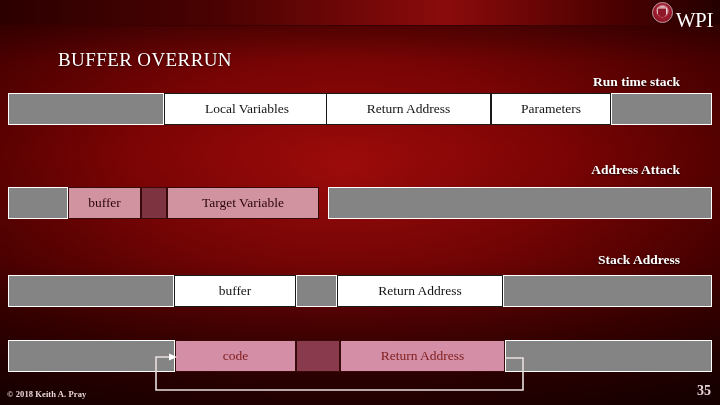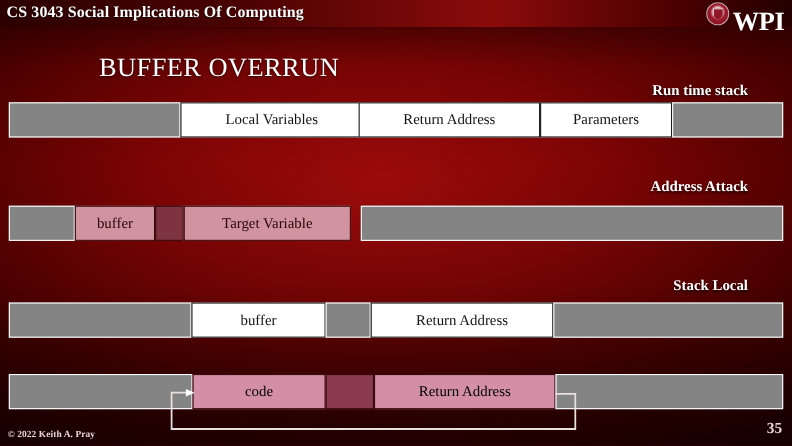--- a/index.html
+++ b/index.html
@@ -75,38 +75,37 @@
     position: absolute;
     left: 50%; top: 50%;
     transform: translate(-50%,-50%);
     width: 8px; height: 9px;
     background: #8e1626;
     clip-path: polygon(0 0, 100% 0, 100% 62%, 50% 100%, 0 62%);
     border: 0.5px solid #e9d2d5;
   }
   .wpi-text {
     font-family: "Liberation Serif", "DejaVu Serif", serif;
-    font-size: 24px;
-    font-weight: bold;
+    font-size: 21px;
+    font-weight: normal;
     color: #ffffff;
     letter-spacing: -0.4px;
     line-height: 21px;
     margin-top: 15px;
   }
 
   
   .slide-title {
     position: absolute;
     left: 58px; top: 49px;
-    font-size: 24px;
+    font-size: 19px;
     color: #ffffff;
     letter-spacing: 0.4px;
     text-shadow: 0 1px 2px rgba(0,0,0,0.55);
     white-space: nowrap;
-    margin-left: 32px;
   }
 
   
   .caption {
     position: absolute;
     font-size: 13.5px;
     font-weight: bold;
     color: #ffffff;
     white-space: nowrap;
     text-align: right;
@@ -141,21 +140,21 @@
     color: #141414;
   }
   .cell-pink {
     background: #d293a0;
     border: 1px solid #3a0a0a;
     color: #2a0606;
   }
   .cell-pink-2 {
     background: #d48fa7;
     border: 1px solid #3a0a0a;
-    color: #000000;
+    color: #7f1d1d;
   }
   .cell-dark {
     background: #7e3340;
     border: 1px solid #3a0a0a;
     color: #ffffff;
   }
   .cell-dark-2 {
     background: #8a3a4d;
     border: 1px solid #3a0a0a;
     color: #ffffff;
@@ -190,21 +189,20 @@
     white-space: nowrap;
   }
 </style>
 </head>
 <body>
 
 <div id="slide">
   <div id="content">
 
     <div class="header-bar">
-      <div class="header-title">CS 3043 Social Implications Of Computing</div>
       <div class="wpi-logo">
         <span class="wpi-seal"></span>
         <span class="wpi-text">WPI</span>
       </div>
     </div>
 
     <div class="slide-title">BUFFER OVERRUN</div>
 
     <div id="diagram">
         <div class="caption" style="right: 40px; top: 74px;">Run time stack</div>
@@ -216,21 +214,21 @@
           <div class="cell cell-gray" style="left: 611px; width: 101px;"></div>
         </div>
         <div class="caption" style="right: 40px; top: 162px;">Address Attack</div>
         <div class="row" style="left: 0px; top: 187px; width: 720px;">
           <div class="cell cell-gray" style="left: 8px; width: 60px;"></div>
           <div class="cell cell-pink" style="left: 68px; width: 73px;">buffer</div>
           <div class="cell cell-dark" style="left: 141px; width: 26px;"></div>
           <div class="cell cell-pink" style="left: 167px; width: 152px;">Target Variable</div>
           <div class="cell cell-gray" style="left: 328px; width: 384px;"></div>
         </div>
-        <div class="caption" style="right: 40px; top: 252px;">Stack Local</div>
+        <div class="caption" style="right: 40px; top: 252px;">Stack Address</div>
         <div class="row" style="left: 0px; top: 275px; width: 720px;">
           <div class="cell cell-gray" style="left: 8px; width: 166px;"></div>
           <div class="cell cell-white" style="left: 174px; width: 122px;">buffer</div>
           <div class="cell cell-gray" style="left: 296px; width: 41px;"></div>
           <div class="cell cell-white" style="left: 337px; width: 166px;">Return Address</div>
           <div class="cell cell-gray" style="left: 503px; width: 209px;"></div>
         </div>
         <div class="row" style="left: 0px; top: 340px; width: 720px;">
           <div class="cell cell-gray" style="left: 8px; width: 167px;"></div>
           <div class="cell cell-pink-2" style="left: 175px; width: 121px;">code</div>
@@ -239,17 +237,17 @@
           <div class="cell cell-gray" style="left: 505px; width: 207px;"></div>
         </div>
       </div>
 
     <svg class="arrow-svg" viewBox="0 0 400 68">
 
       <polyline points="365,22 383,22 383,54 16,54 16,21 33,21" fill="none" stroke="#e7e0de" stroke-width="1.6"></polyline>
       <polygon points="37,21 29,17.6 29,24.4" fill="#ffffff"></polygon>
     </svg>
 
-    <div class="footer-left">© 2022 Keith A. Pray</div>
+    <div class="footer-left">© 2018 Keith A. Pray</div>
     <div class="footer-right">35</div>
 
   </div>
 </div>
 
 </body></html>

